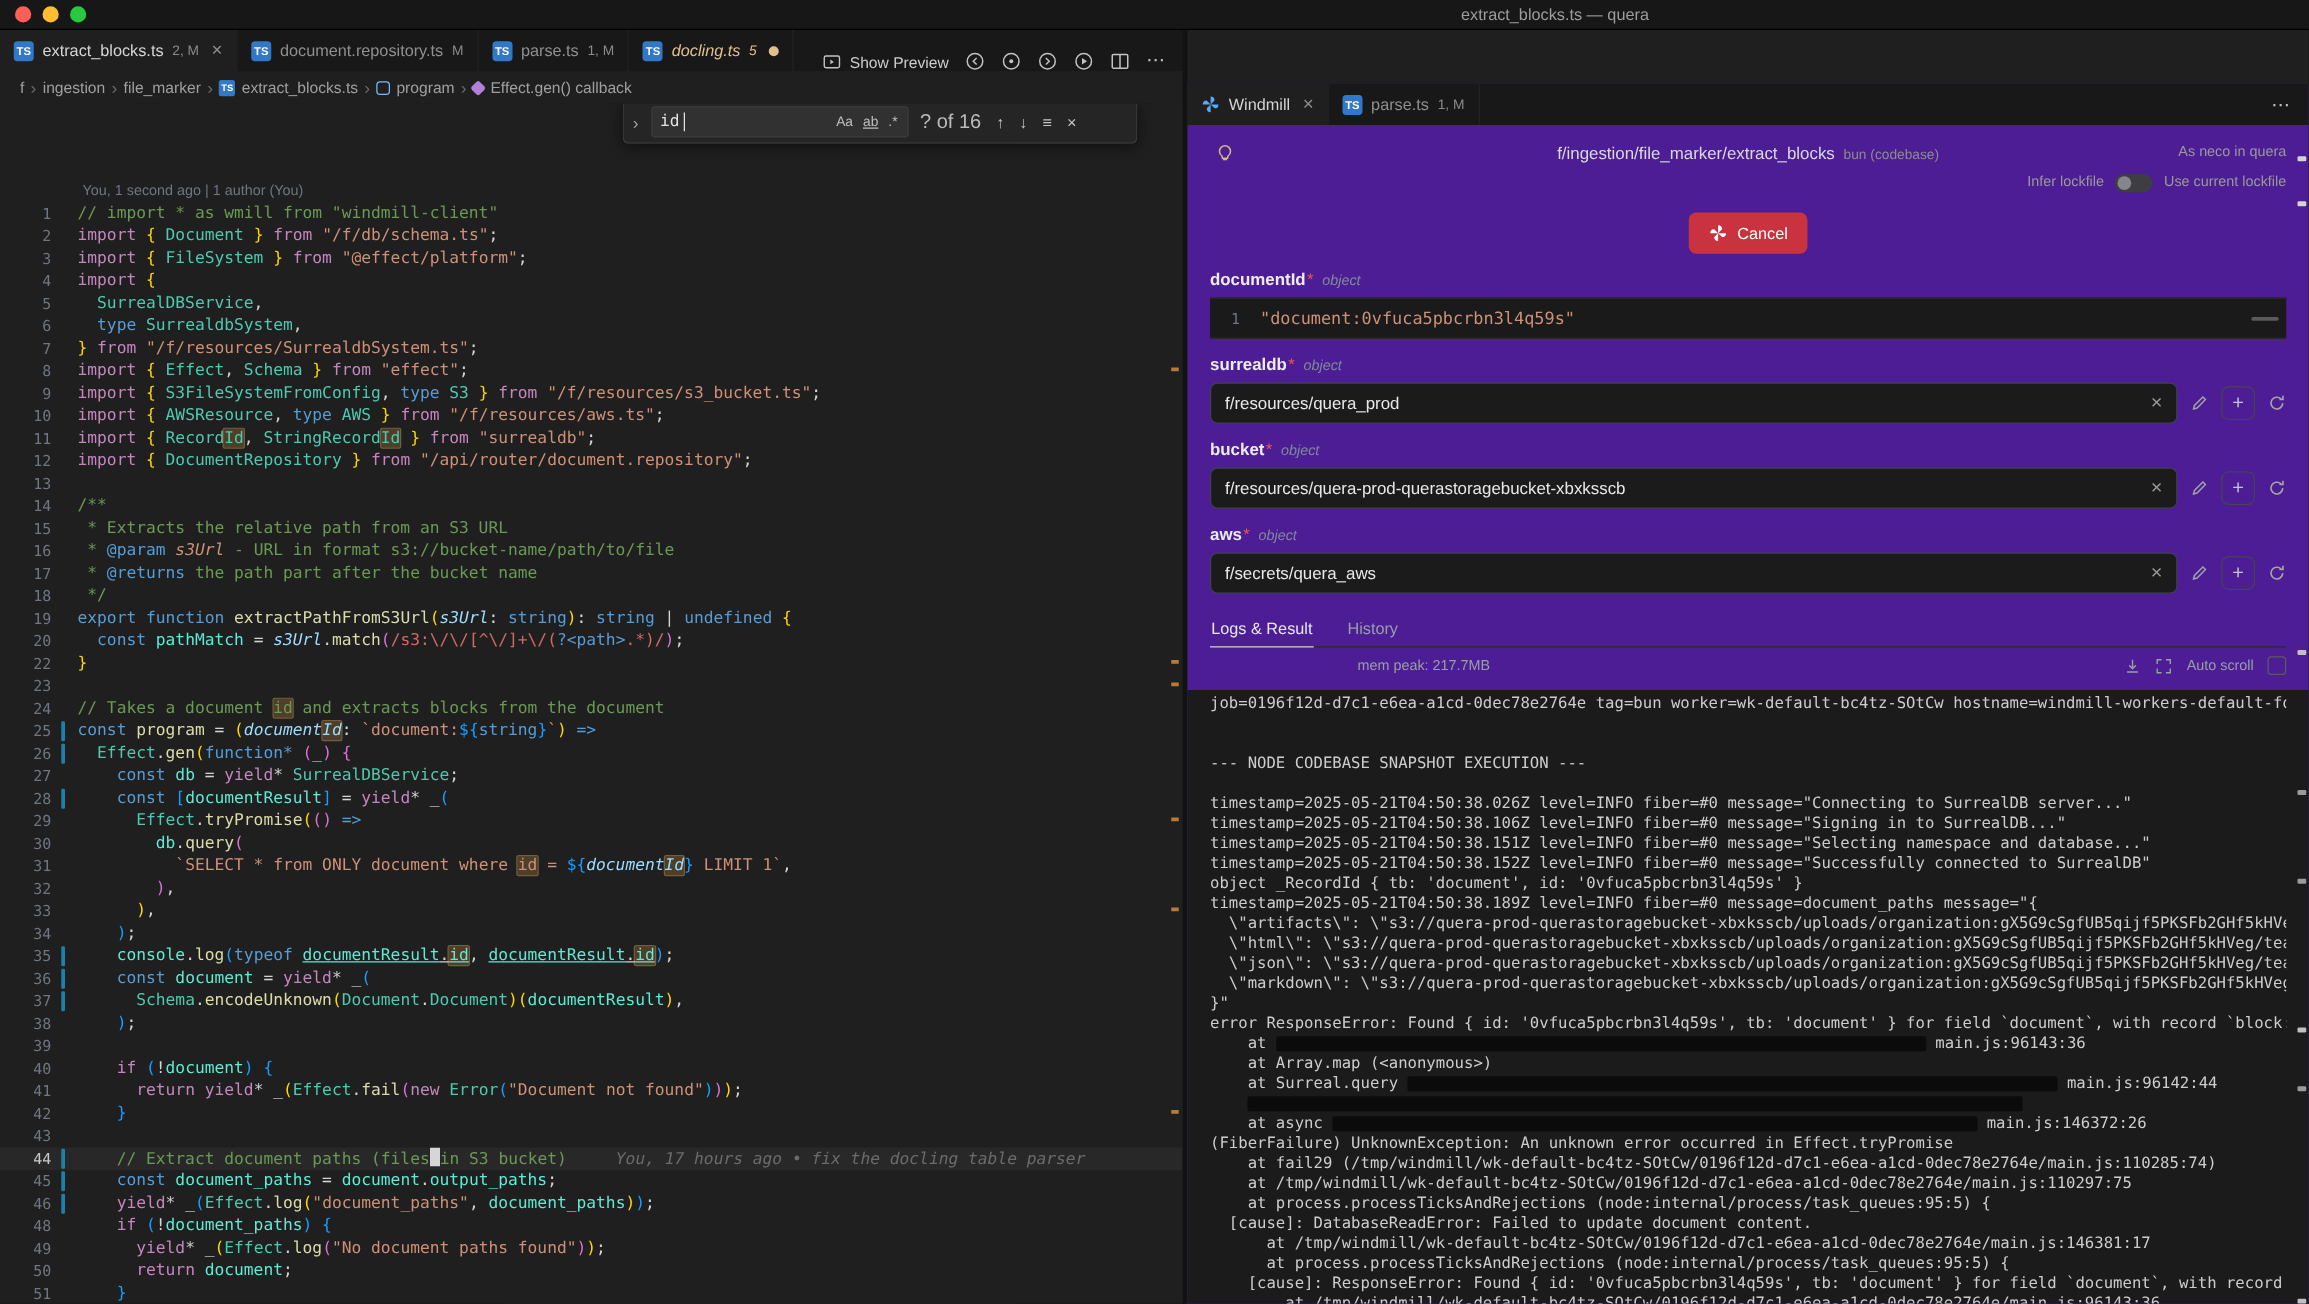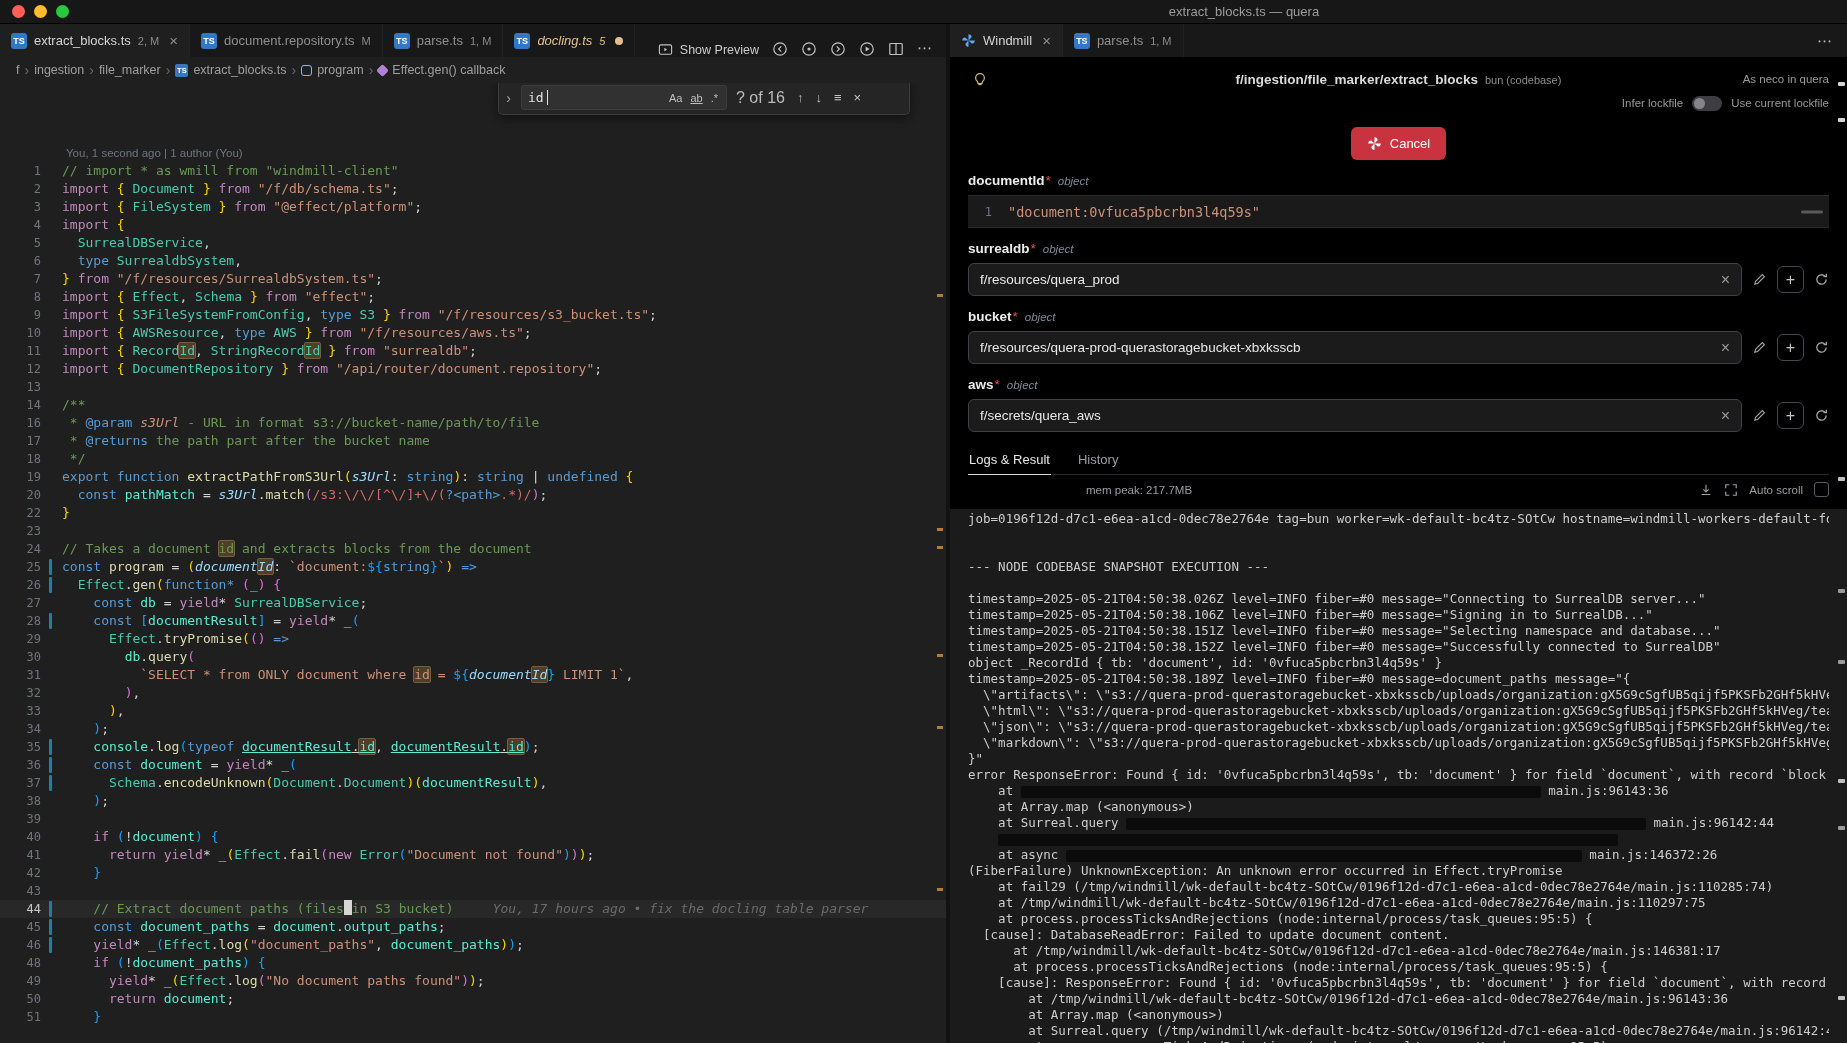--- a/index.html
+++ b/index.html
@@ -11,21 +11,21 @@
   .titlebar { height:24px; flex:none; background:#171717; position:relative; display:flex; align-items:center; border-bottom:1px solid #000; }
   .lights { display:flex; gap:9px; padding-left:12px; }
   .light { width:13px; height:13px; border-radius:50%; }
   .light.red { background:#ff5f57; } .light.yellow { background:#febc2e; } .light.green { background:#28c840; }
   .win-title { position:absolute; left:1244px; transform:translateX(-50%); color:#9d9d9d; font-size:13px; white-space:nowrap; }
 
   
   .main { flex:1; min-height:0; display:flex; }
   .editor-pane { width:946px; flex:none; display:flex; flex-direction:column; min-height:0; background:#1f1f1f; }
   .sash { width:4px; flex:none; background:#121212; }
-  .panel-pane { flex:1; min-width:0; display:flex; flex-direction:column; background:#000000; position:relative; }
+  .panel-pane { flex:1; min-width:0; display:flex; flex-direction:column; background:#4c1d95; position:relative;margin-top:43px; }
 
   
   .tabbar { height:33px; flex:none; background:#181818; display:flex; align-items:stretch; }
   .tabs { display:flex; }
   .tab { display:flex; align-items:center; gap:7px; padding:0 11px; font-size:13px; color:#8f8f8f; background:#181818; border-right:1px solid #222; cursor:default; white-space:nowrap; }
   .tab.active { background:#1f1f1f; color:#d5d5d5; }
   .tab.modified { color:#e2c08d; font-style:italic; }
   .tab .badge { font-size:11px; color:#8a8a8a; }
   .tab.modified .badge { color:#e2c08d; }
   .tab .close { color:#8f8f8f; font-size:15px; line-height:1; margin-left:3px; }
@@ -81,21 +81,21 @@
   .find-opt { color:#bfbfbf; font-size:11px; padding:1px 2px; border-radius:3px; }
   .find-opt.word { text-decoration:underline; }
   .find-count { color:#bbb; font-size:16px; white-space:nowrap; padding:0 3px; }
   .find-btn { color:#c5c5c5; font-size:13px; padding:0 3px; }
 
   
   .panel-body { flex:1; min-height:0; display:flex; flex-direction:column; padding:0 18px; position:relative; }
   .p-header { position:relative; height:26px; margin-top:9px; display:flex; align-items:center; flex:none; }
   .bulb { margin-left:4px; display:flex; }
   .p-title { position:absolute; left:50%; transform:translateX(-50%); display:flex; align-items:baseline; gap:7px; white-space:nowrap; }
-  .p-title-main { color:#dadada; font-size:13.5px;font-weight:bold; }
+  .p-title-main { color:#dadada; font-size:13.5px; }
   .p-title-runtime { color:#8d8d8d; font-size:11px; }
   .p-workspace { margin-left:auto; color:#9a9a9a; font-size:11.5px; }
   .lockfile-row { display:flex; align-items:center; justify-content:flex-end; gap:9px; height:22px; flex:none; color:#9a9a9a; font-size:11.5px; }
   .toggle { width:30px; height:15px; border-radius:8px; background:#3d3d42; position:relative; flex:none; }
   .toggle-knob { position:absolute; left:2px; top:2px; width:11px; height:11px; border-radius:50%; background:#85858c; }
   .cancel-row { display:flex; justify-content:center; margin-top:13px; flex:none; }
   .cancel-btn { display:flex; align-items:center; gap:8px; height:33px; padding:0 16px; background:#c8333f; border:none;
     border-radius:6px; color:#fff; font-size:13px; font-weight:500; font-family:"Liberation Sans",sans-serif; cursor:pointer; }
   .field-label { display:flex; align-items:baseline; margin-top:13px; margin-bottom:7px; flex:none; }
   .field-name { color:#ececec; font-weight:700; font-size:13.5px; }
@@ -268,20 +268,21 @@
             <div class="line"><div class="gutter"><span class="num">5</span></div><span class="codetext"><span class="pl">  </span><span class="ty">SurrealDBService</span><span class="pl">,</span></span></div>
             <div class="line"><div class="gutter"><span class="num">6</span></div><span class="codetext"><span class="pl">  </span><span class="kb">type</span><span class="pl"> </span><span class="ty">SurrealdbSystem</span><span class="pl">,</span></span></div>
             <div class="line"><div class="gutter"><span class="num">7</span></div><span class="codetext"><span class="b1">}</span><span class="kw"> from</span><span class="pl"> </span><span class="st">"/f/resources/SurrealdbSystem.ts"</span><span class="pl">;</span></span></div>
             <div class="line"><div class="gutter"><span class="num">8</span></div><span class="codetext"><span class="kw">import</span><span class="pl"> </span><span class="b1">{</span><span class="ty"> Effect</span><span class="pl">,</span><span class="ty"> Schema </span><span class="b1">}</span><span class="kw"> from</span><span class="pl"> </span><span class="st">"effect"</span><span class="pl">;</span></span></div>
             <div class="line"><div class="gutter"><span class="num">9</span></div><span class="codetext"><span class="kw">import</span><span class="pl"> </span><span class="b1">{</span><span class="ty"> S3FileSystemFromConfig</span><span class="pl">,</span><span class="kb"> type</span><span class="ty"> S3 </span><span class="b1">}</span><span class="kw"> from</span><span class="pl"> </span><span class="st">"/f/resources/s3_bucket.ts"</span><span class="pl">;</span></span></div>
             <div class="line"><div class="gutter"><span class="num">10</span></div><span class="codetext"><span class="kw">import</span><span class="pl"> </span><span class="b1">{</span><span class="ty"> AWSResource</span><span class="pl">,</span><span class="kb"> type</span><span class="ty"> AWS </span><span class="b1">}</span><span class="kw"> from</span><span class="pl"> </span><span class="st">"/f/resources/aws.ts"</span><span class="pl">;</span></span></div>
             <div class="line"><div class="gutter"><span class="num">11</span></div><span class="codetext"><span class="kw">import</span><span class="pl"> </span><span class="b1">{</span><span class="ty"> Record</span><span class="ty hl">Id</span><span class="pl">, </span><span class="ty">StringRecord</span><span class="ty hl">Id</span><span class="pl"> </span><span class="b1">}</span><span class="kw"> from</span><span class="pl"> </span><span class="st">"surrealdb"</span><span class="pl">;</span></span></div>
             <div class="line"><div class="gutter"><span class="num">12</span></div><span class="codetext"><span class="kw">import</span><span class="pl"> </span><span class="b1">{</span><span class="ty"> DocumentRepository </span><span class="b1">}</span><span class="kw"> from</span><span class="pl"> </span><span class="st">"/api/router/document.repository"</span><span class="pl">;</span></span></div>
             <div class="line"><div class="gutter"><span class="num">13</span></div><span class="codetext"></span></div>
             <div class="line"><div class="gutter"><span class="num">14</span></div><span class="codetext"><span class="cm">/**</span></span></div>
+            <div class="line"><div class="gutter"><span class="num">15</span></div><span class="codetext"><span class="cm"> * Extracts the relative path from an S3 URL</span></span></div>
             <div class="line"><div class="gutter"><span class="num">16</span></div><span class="codetext"><span class="cm"> * </span><span class="dk">@param</span><span class="pv"> s3Url</span><span class="cm"> - URL in format s3://bucket-name/path/to/file</span></span></div>
             <div class="line"><div class="gutter"><span class="num">17</span></div><span class="codetext"><span class="cm"> * </span><span class="dk">@returns</span><span class="cm"> the path part after the bucket name</span></span></div>
             <div class="line"><div class="gutter"><span class="num">18</span></div><span class="codetext"><span class="cm"> */</span></span></div>
             <div class="line"><div class="gutter"><span class="num">19</span></div><span class="codetext"><span class="kb">export</span><span class="pl"> </span><span class="kb">function</span><span class="pl"> </span><span class="fn">extractPathFromS3Url</span><span class="b1">(</span><span class="pa">s3Url</span><span class="pl">: </span><span class="kb">string</span><span class="b1">)</span><span class="pl">: </span><span class="kb">string</span><span class="pl"> | </span><span class="kb">undefined</span><span class="pl"> </span><span class="b1">{</span></span></div>
             <div class="line"><div class="gutter"><span class="num">20</span></div><span class="codetext"><span class="pl">  </span><span class="kb">const</span><span class="pl"> </span><span class="va">pathMatch</span><span class="pl"> = </span><span class="pa">s3Url</span><span class="pl">.</span><span class="fn">match</span><span class="b2">(</span><span class="re">/s3:\/\/[^\/]+\/(</span><span class="rg">?&lt;path&gt;</span><span class="re">.*)/</span><span class="b2">)</span><span class="pl">;</span></span></div>
             <div class="line"><div class="gutter"><span class="num">22</span></div><span class="codetext"><span class="b1">}</span></span></div>
             <div class="line"><div class="gutter"><span class="num">23</span></div><span class="codetext"></span></div>
             <div class="line"><div class="gutter"><span class="num">24</span></div><span class="codetext"><span class="cm">// Takes a document </span><span class="cm hl">id</span><span class="cm"> and extracts blocks from the document</span></span></div>
             <div class="line"><div class="gutter"><span class="modbar"></span><span class="num">25</span></div><span class="codetext"><span class="kb">const</span><span class="pl"> </span><span class="fn">program</span><span class="pl"> = </span><span class="b1">(</span><span class="pa">document</span><span class="pa hl">Id</span><span class="pl">: </span><span class="st">`document:</span><span class="b3">${</span><span class="kb">string</span><span class="b3">}</span><span class="st">`</span><span class="b1">)</span><span class="pl"> </span><span class="kb">=&gt;</span></span></div>
             <div class="line"><div class="gutter"><span class="modbar"></span><span class="num">26</span></div><span class="codetext"><span class="pl">  </span><span class="ty">Effect</span><span class="pl">.</span><span class="fn">gen</span><span class="b1">(</span><span class="kb">function*</span><span class="pl"> </span><span class="b2">(</span><span class="va">_</span><span class="b2">)</span><span class="pl"> </span><span class="b2">{</span></span></div>

